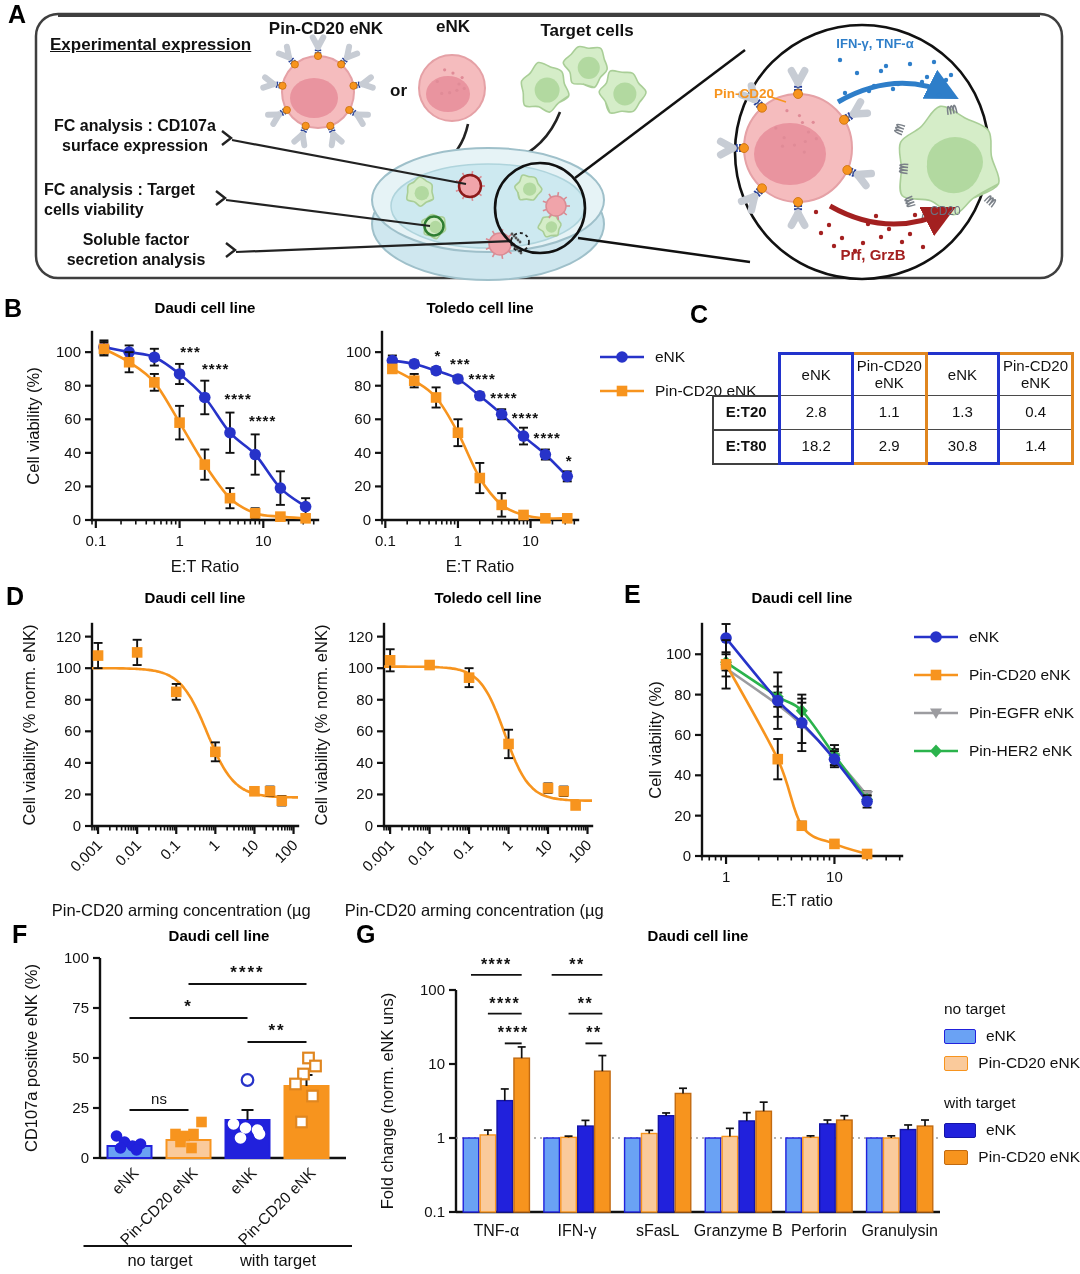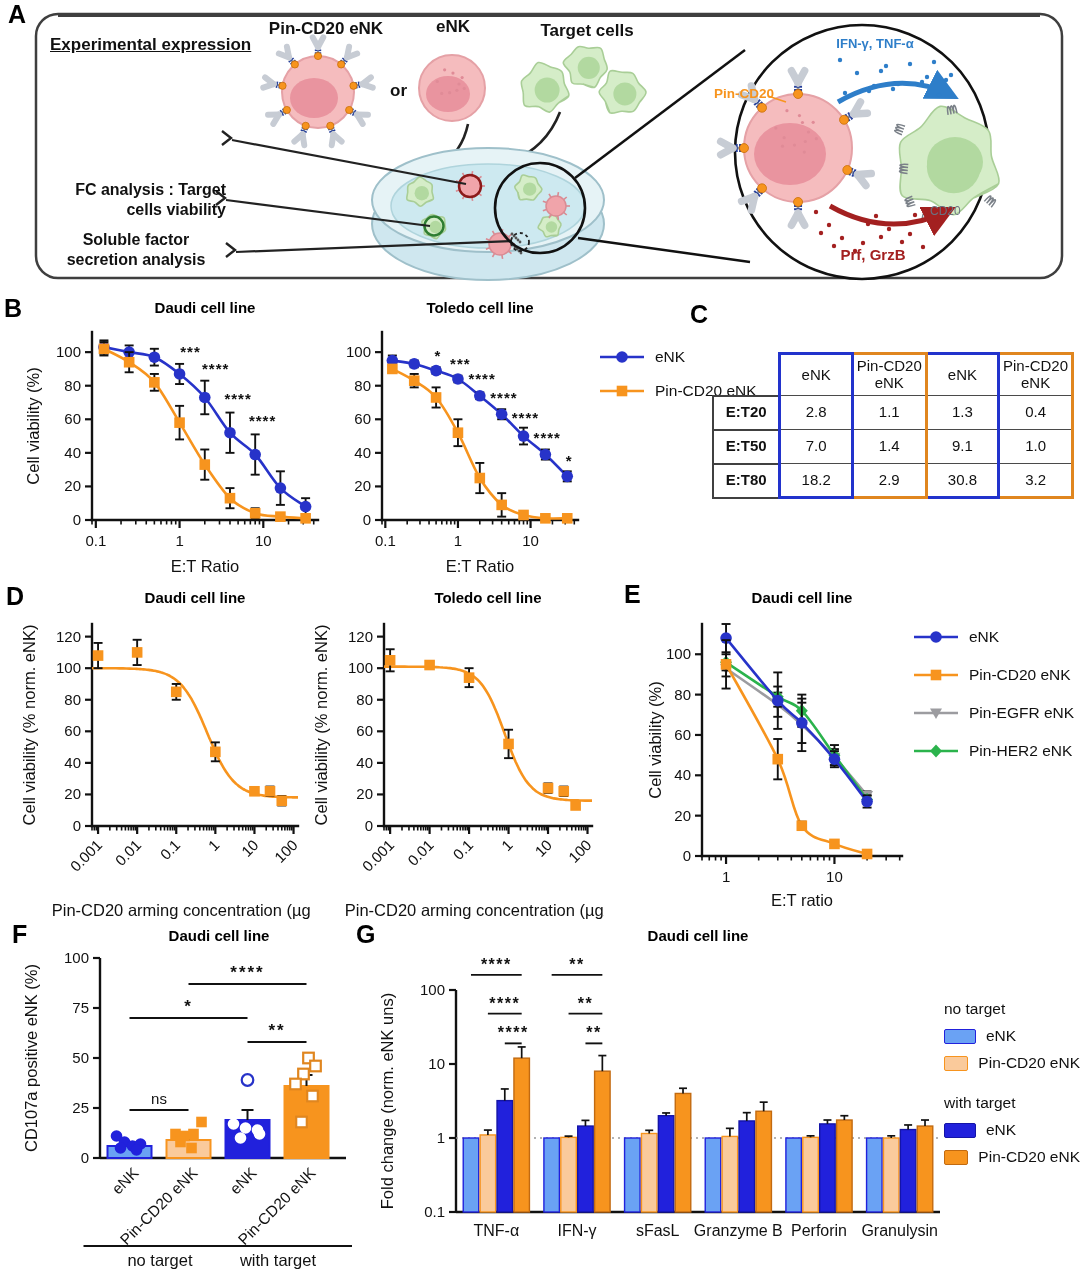--- a/index.html
+++ b/index.html
@@ -321,21 +321,22 @@
         <circle cx="902" cy="242" r="2.2" fill="#A32020"></circle>
         <circle cx="821" cy="233" r="2.2" fill="#A32020"></circle>
         <circle cx="868" cy="224" r="2.2" fill="#A32020"></circle>
         <circle cx="915" cy="215" r="2.2" fill="#A32020"></circle>
         <circle cx="834" cy="246" r="2.2" fill="#A32020"></circle>
         <circle cx="881" cy="237" r="2.2" fill="#A32020"></circle>
         <line x1="768" y1="96" x2="786" y2="102" stroke="#F7941E" stroke-width="1.6"></line>
       </svg>
     </div>
   <div class="aTxt aBold" style="left:50px;top:34px;width:250px;font-size:17px;text-decoration:underline">Experimental expression</div>
-  <div class="aTxt aBold" style="left:44px;top:180px;width:182px;font-size:16px;text-align:right">FC analysis : Target cells viability</div>
+  <div class="aTxt aBold" style="left:36px;top:116px;width:198px;font-size:16px;text-align:center">FC analysis : CD107a surface expression</div>
+  <div class="aTxt aBold" style="left:44px;top:180px;width:182px;font-size:16px;text-align:left">FC analysis : Target cells viability</div>
   <div class="aTxt aBold" style="left:54px;top:230px;width:164px;font-size:16px;text-align:center">Soluble factor secretion analysis</div>
   <div class="aTxt aBold" style="left:246px;top:18px;width:160px;font-size:17px;text-align:center">Pin-CD20 eNK</div>
   <div class="aTxt aBold" style="left:418px;top:16px;width:70px;font-size:17px;text-align:center">eNK</div>
   <div class="aTxt aBold" style="left:522px;top:20px;width:130px;font-size:17px;text-align:center">Target cells</div>
   <div class="aTxt aBold" style="left:390px;top:80px;font-size:17px">or</div>
   <div class="aTxt aBold" style="left:810px;top:36px;width:130px;font-size:13px;text-align:center;color:#2E7EC9">IFN-γ, TNF-α</div>
   <div class="aTxt aBold" style="left:714px;top:86px;font-size:13.5px;color:#F7941E">Pin-CD20</div>
   <div class="aTxt aBold" style="left:818px;top:246px;width:110px;font-size:15px;text-align:center;color:#A32020">Prf, GrzB</div>
   <div class="aTxt" style="left:930px;top:204px;font-size:12px;color:#6b7280">CD20</div>
 </div>
@@ -632,32 +633,25 @@
           <td class="colc ctop dsep orc" style="height: 40px;">Pin-CD20 eNK</td>
         </tr>
         <tr>
           <td class="rhead">E:T20</td>
           <td class="colc bl dsep">2.8</td>
           <td class="colc orc dsep">1.1</td>
           <td class="colc bl dsep">1.3</td>
           <td class="colc orc dsep">0.4</td>
         </tr>
         <tr>
-          <td class="rhead">E:T50</td>
-          <td class="colc bl dsep">7.0</td>
-          <td class="colc orc dsep">1.4</td>
-          <td class="colc bl dsep">9.1</td>
-          <td class="colc orc dsep">1.0</td>
-        </tr>
-        <tr>
           <td class="rhead">E:T80</td>
           <td class="colc bl cbot">18.2</td>
           <td class="colc orc cbot">2.9</td>
           <td class="colc bl cbot">30.8</td>
-          <td class="colc orc cbot">3.2</td>
+          <td class="colc orc cbot">1.4</td>
         </tr>
       </tbody>
     </table>
   </div>
 
 <div id="chD1" class="chart" style="left:18px;top:586px;width:292px;height:336px">
   <div class="ctitle" style="padding-left:62px">Daudi cell line</div>
   <div class="cmount">
       <svg width="292" height="310">
         <line x1="74" y1="214" x2="280" y2="214" stroke="#111" stroke-width="2.4" stroke-linecap="square"></line>

